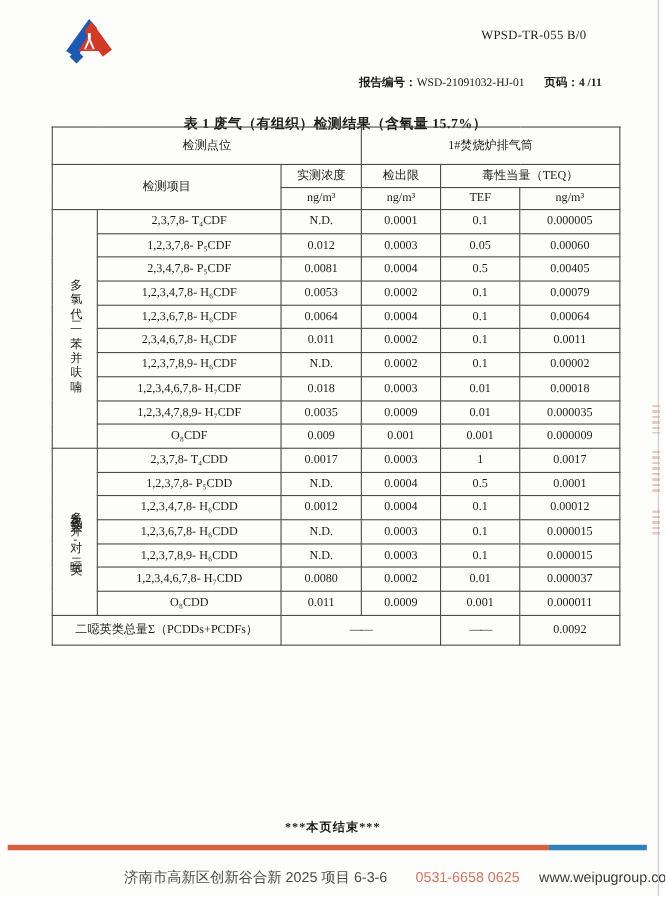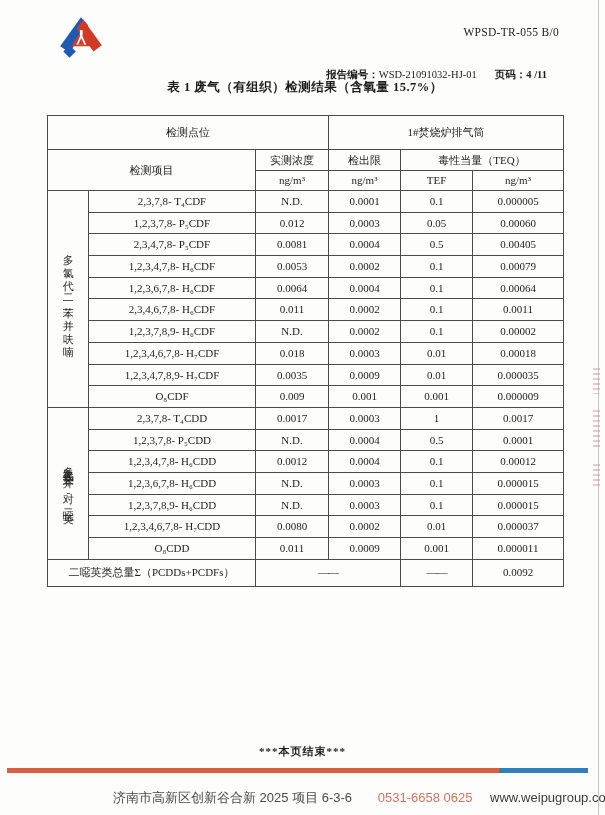--- a/index.html
+++ b/index.html
@@ -10,28 +10,28 @@
     color:#1c1c1c;
   }
   .scan-edge{position:absolute;top:0;right:6px;width:1px;height:815px;background:#c9c8c4;}
 
   
   .logo-wrap{position:absolute;left:56px;top:13px;display:flex;align-items:flex-start;}
   .logo-mark{width:52px;height:52px;}
   .brand-text{margin-left:8px;margin-top:6px;line-height:1;}
   .brand-cn{font-size:22px;font-weight:bold;color:#2a3f80;letter-spacing:4px;}
   .brand-en{font-size:11.5px;font-weight:bold;color:#2a3f80;letter-spacing:3px;margin-top:4px;}
-  .doc-code{position:absolute;top:26px;right:46px;font-size:11.5px;letter-spacing:.3px;}
+  .doc-code{position:absolute;top:26px;right:72px;font-size:11.5px;letter-spacing:.3px;}
   .report-line{position:absolute;top:68px;right:58px;font-size:10.5px;white-space:nowrap;}
   .report-line .lbl{font-weight:bold;}
   .report-line .gap{display:inline-block;width:18px;}
   .report-line .num{font-weight:bold;}
 
   
-  .tbl-title{position:absolute;left:47px;top:79px;width:516px;text-align:center;
+  .tbl-title{position:absolute;left:47px;top:104px;width:516px;text-align:center;
     font-size:12.5px;font-weight:bold;letter-spacing:.5px;}
   table.report{position:absolute;left:47px;top:103px;border-collapse:collapse;
     table-layout:fixed;width:516px;margin-top:12px;}
   table.report td{border:1px solid #4b4b48;text-align:center;vertical-align:middle;
     padding:0;font-size:11px;line-height:1.15;overflow:hidden;}
   tr.hr0{height:34px;} tr.hr1{height:21px;} tr.hr2{height:20px;}
   tr.data{height:21.7px;} tr.total{height:27px;}
   td.group{padding:2px 0;}
   .vtext{display:inline-block;writing-mode:vertical-rl;text-orientation:upright;
     font-size:11px;}

